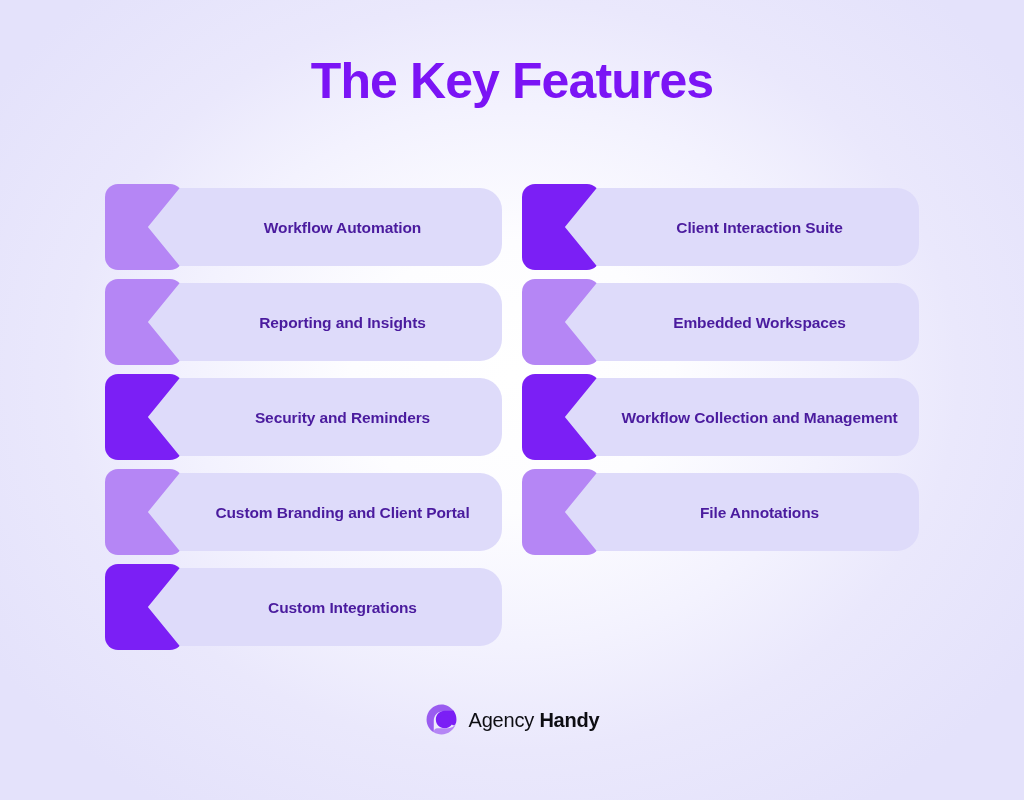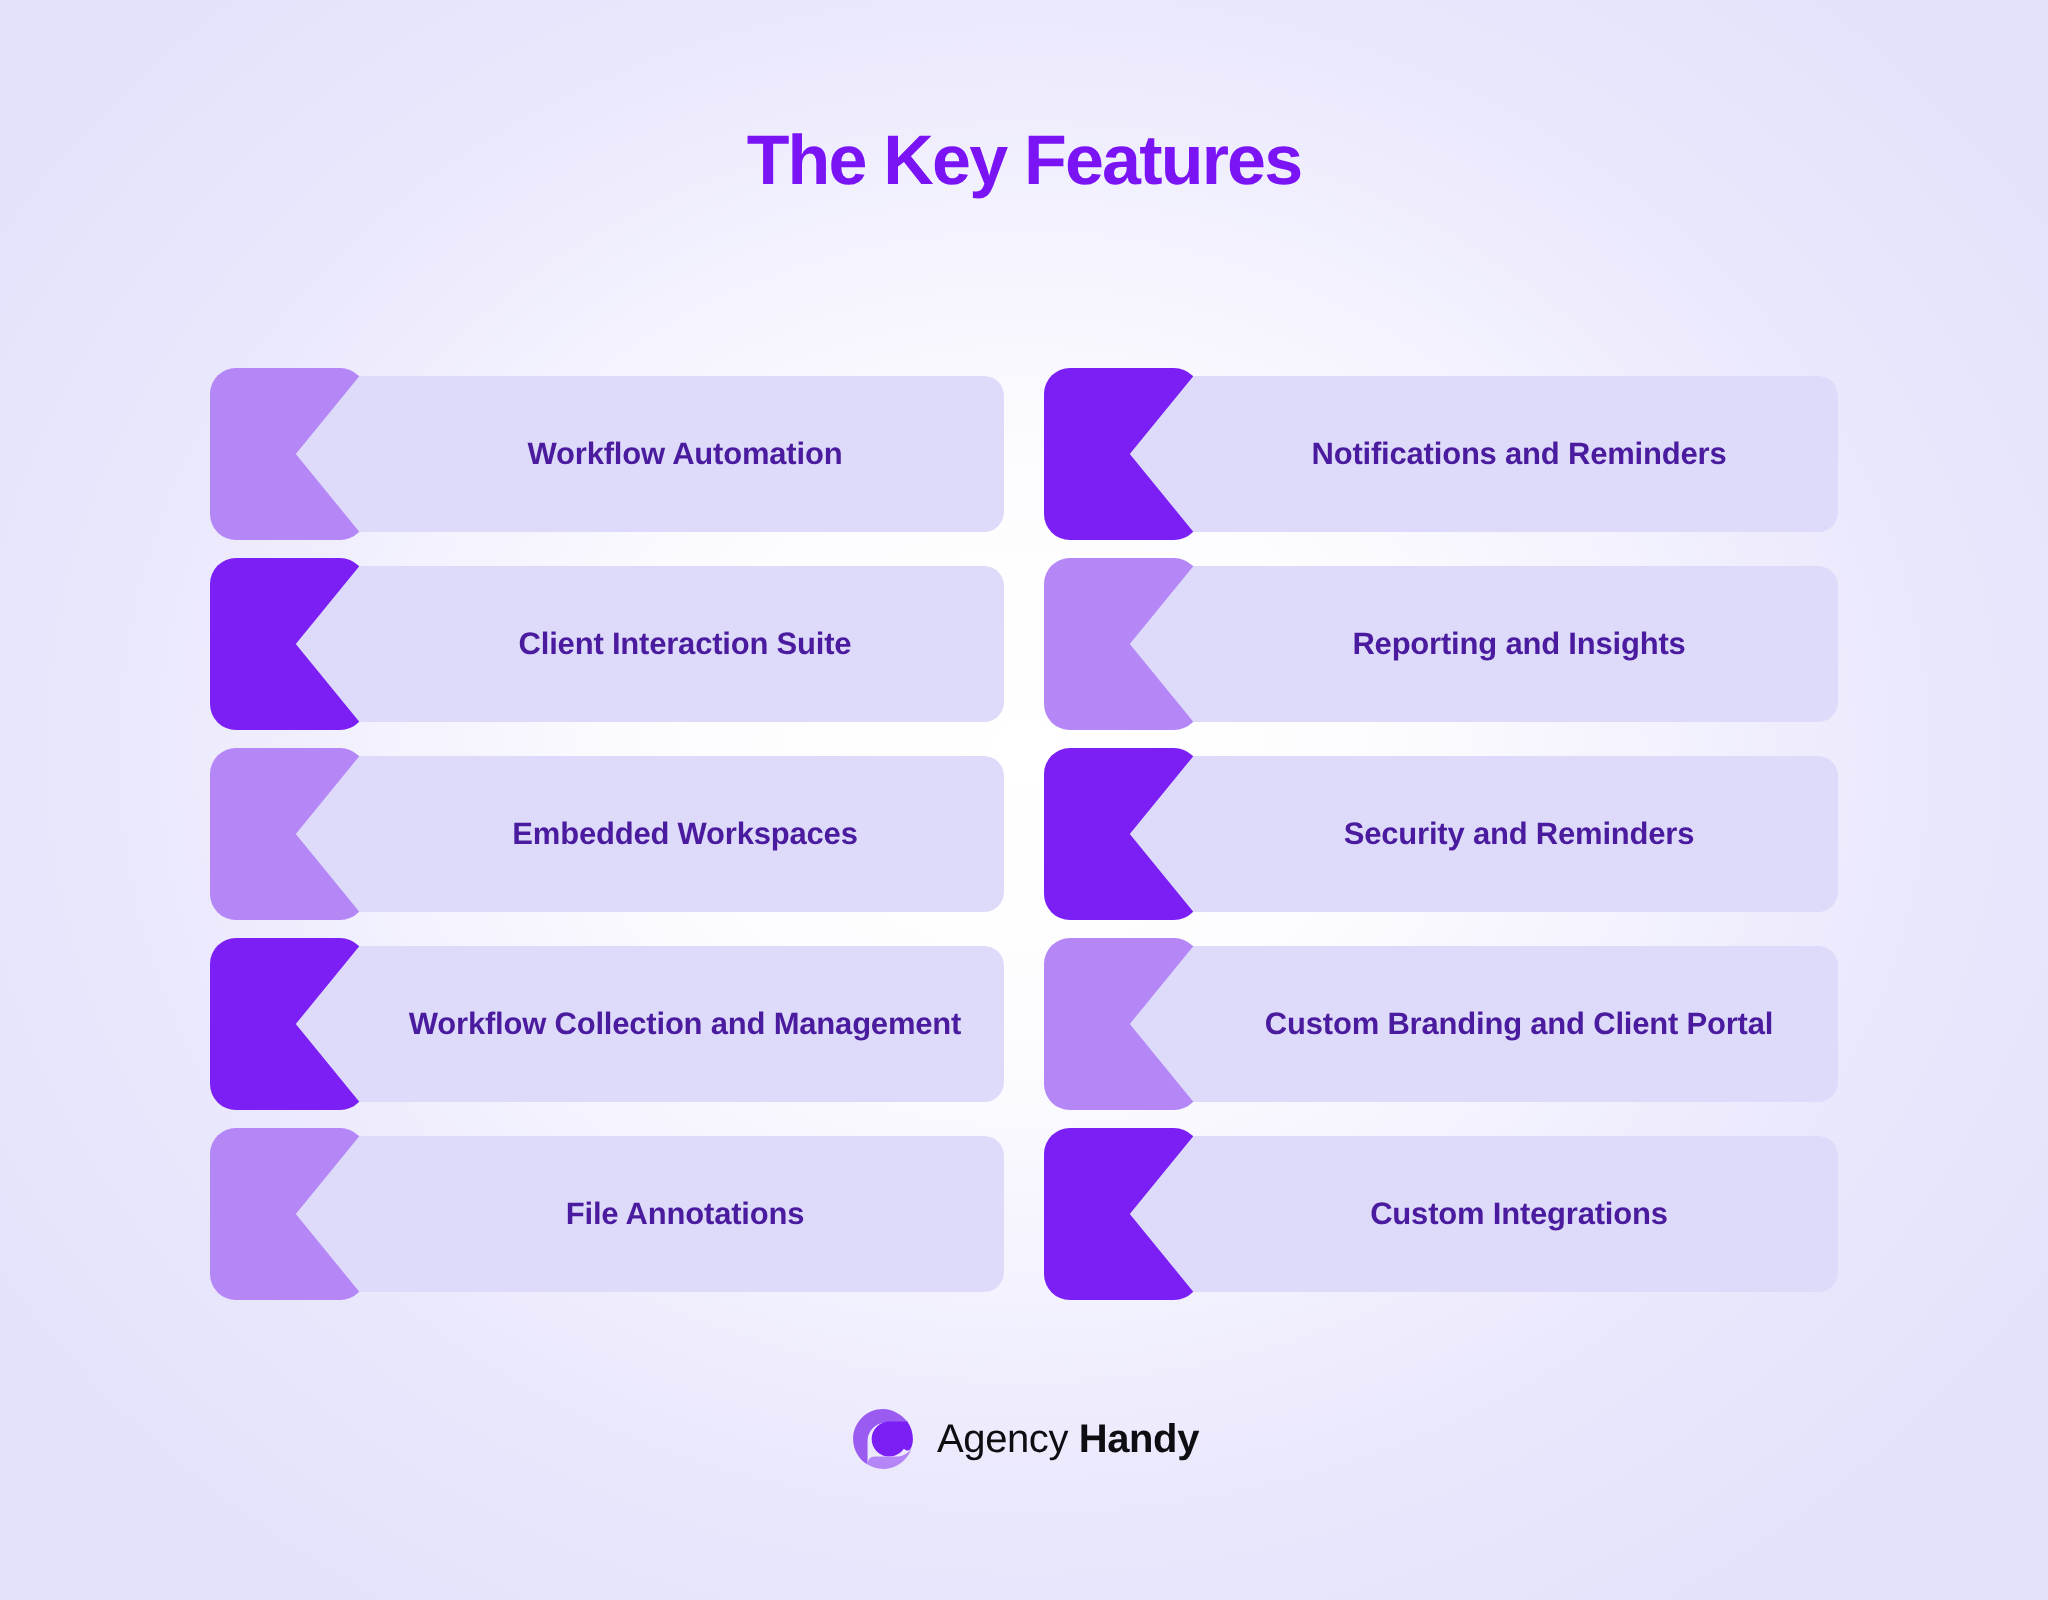--- a/index.html
+++ b/index.html
@@ -33,21 +33,21 @@
   
   #title-block {
     position: absolute;
     top: 52px;
     left: 0;
     width: 1024px;
     text-align: center;
   }
   #page-title {
     margin: 0;
-    font-size: 35px;
+    font-size: 50px;
     line-height: 58px;
     font-weight: 700;
     letter-spacing: -0.9px;
     color: #7b14f5;
     font-family: "Liberation Sans", sans-serif;
   }
 
   
   #features-grid {
     position: absolute;
@@ -56,21 +56,21 @@
     width: 814px;
     display: grid;
     grid-template-columns: 397px 397px;
     grid-column-gap: 20px;
     grid-row-gap: 17px;
   }
 
   .feature-card {
     position: relative;
     height: 78px;
-    border-radius: 10px;
+    border-radius: 22px;
     background: #dedbfa;
     display: flex;
     align-items: center;
     overflow: visible;
   }
 
   
   .ribbon {
     position: absolute;
     left: 0;
@@ -137,24 +137,20 @@
   <div id="title-block">
     <h1 id="page-title">The Key Features</h1>
   </div>
 
   <div id="features-grid">
 
     <div class="feature-card">
       <span class="ribbon light"></span>
       <span class="feature-label">Workflow Automation</span>
     </div>
-    <div class="feature-card">
-      <span class="ribbon dark"></span>
-      <span class="feature-label">Notifications and Reminders</span>
-    </div>
 
     <div class="feature-card">
       <span class="ribbon dark"></span>
       <span class="feature-label">Client Interaction Suite</span>
     </div>
     <div class="feature-card">
       <span class="ribbon light"></span>
       <span class="feature-label">Reporting and Insights</span>
     </div>
 

